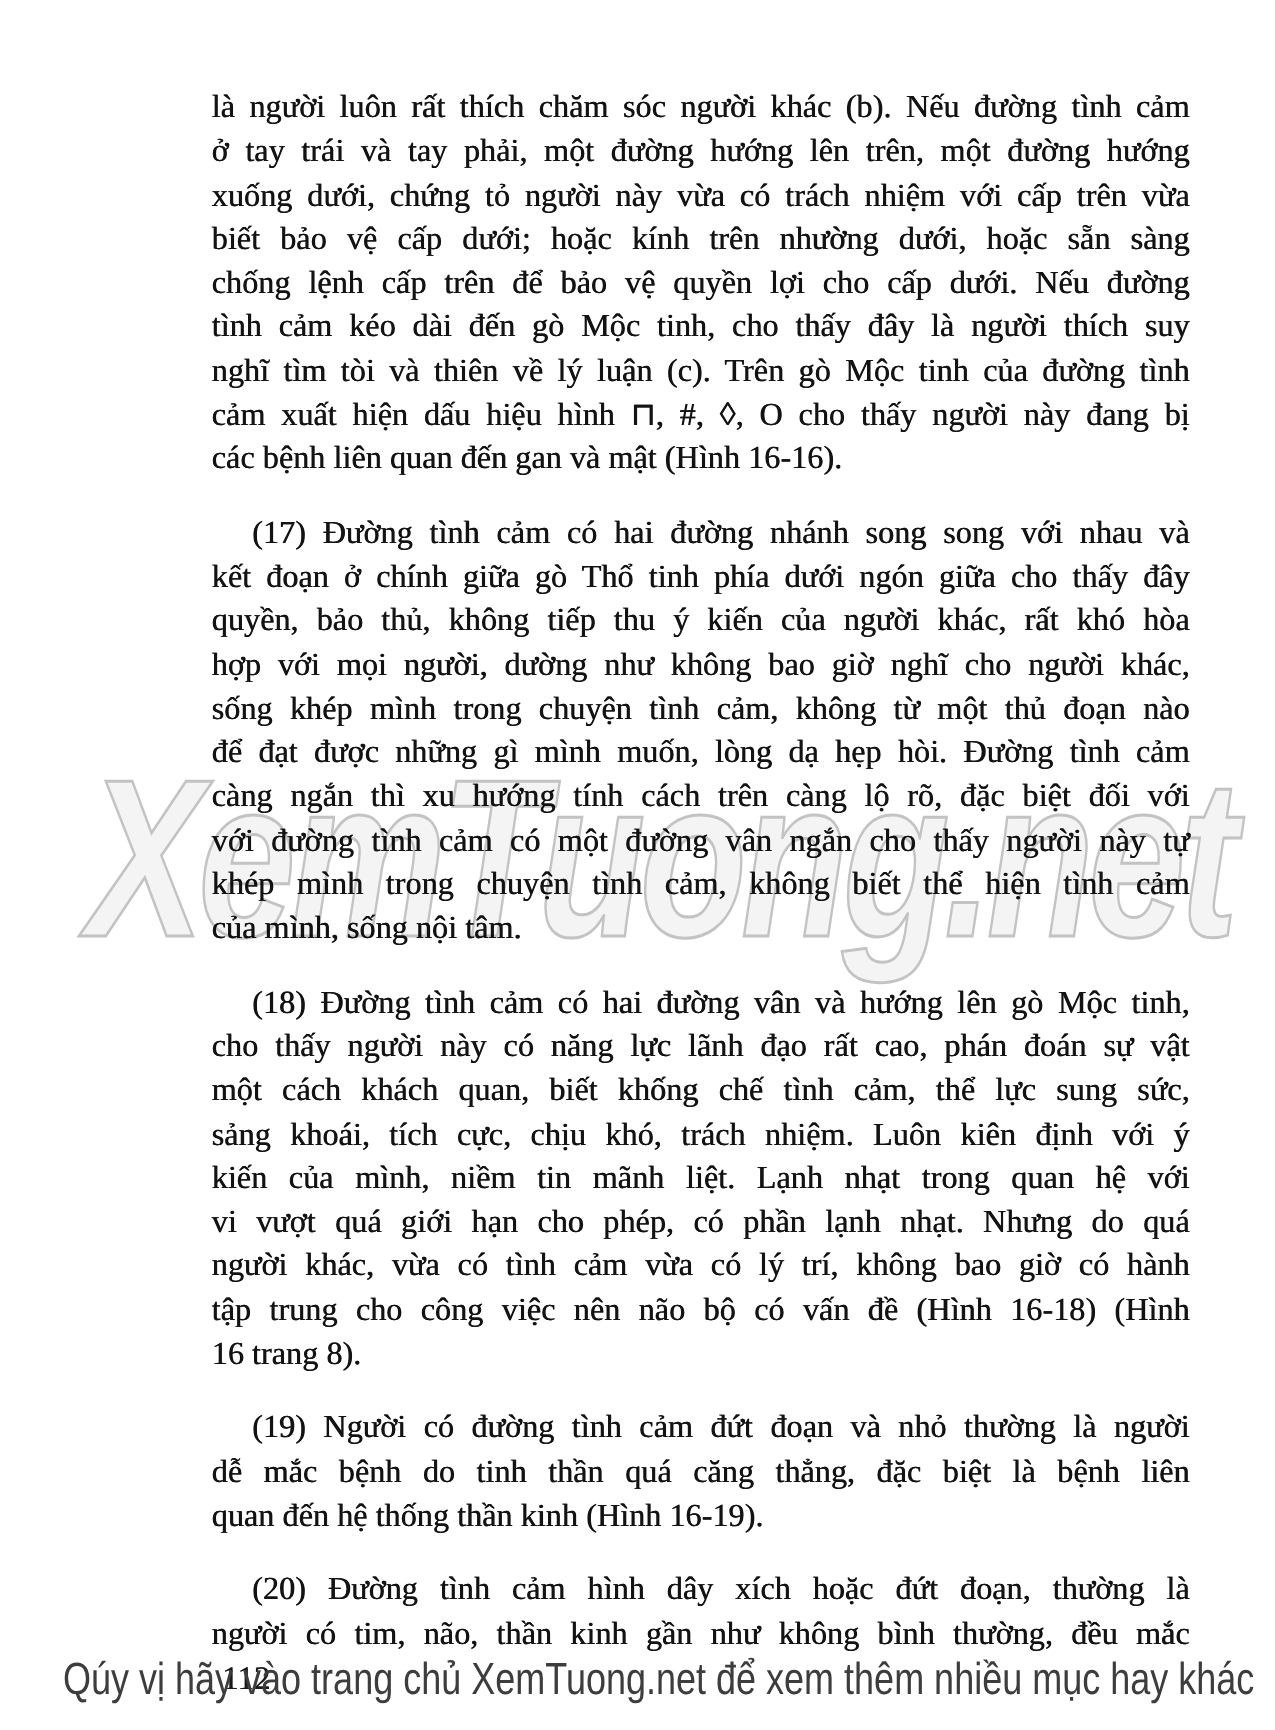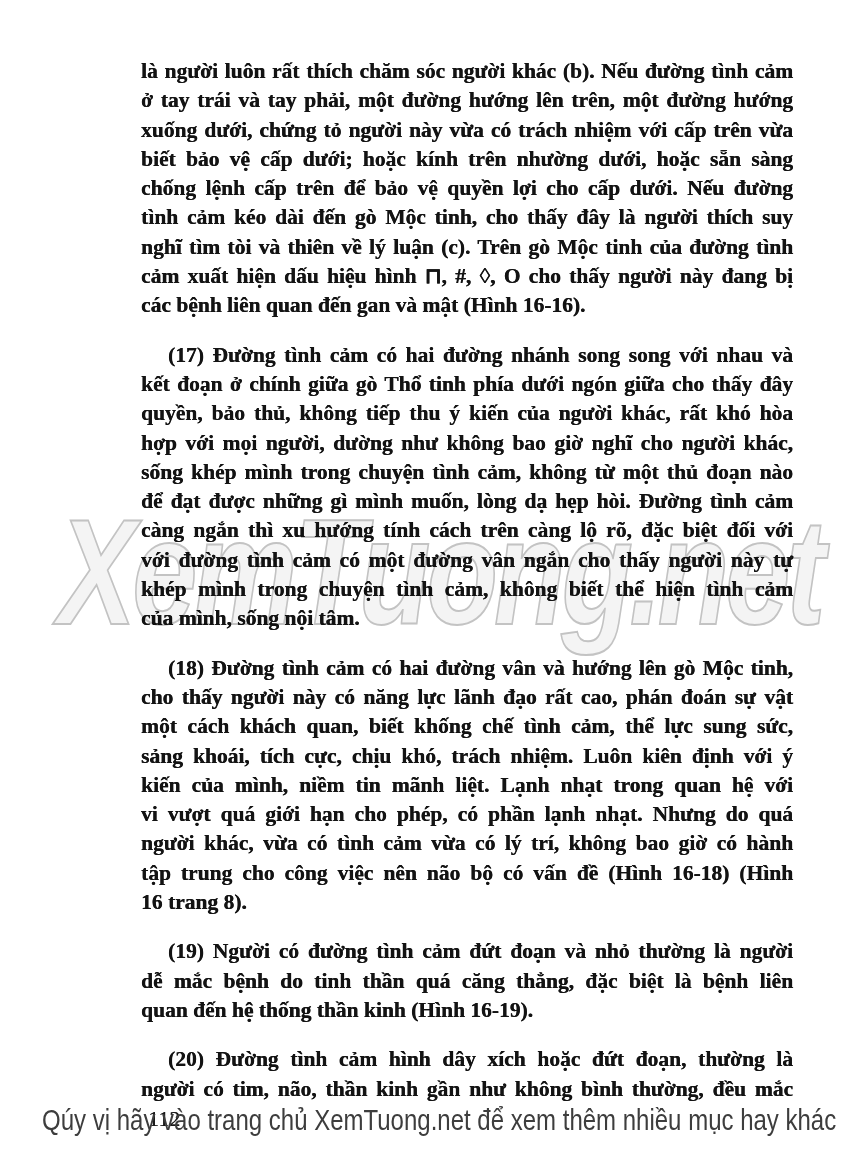--- a/index.html
+++ b/index.html
@@ -13,21 +13,21 @@
   .scan-page { position: absolute; inset: 0; background: #ffffff; }
 
   .body-text {
     position: absolute;
     left: 141px; top: 57px; width: 652px;
     color: #131313;
     font-size: 21.5px;
     line-height: 29.3px;
     text-shadow: 0.35px 0 0 currentColor; 
   }
-  .para { margin: 0; font-weight: bold; }
+  .para { margin: 0; }
   .para + .para { margin-top: 20px; }
   .line { text-align: justify; text-align-last: justify; }
   .line.last { text-align-last: left; }
   .para.indent .line:first-child { text-indent: 27px; }
 
   .watermark {
     position: absolute;
     left: 58px; top: 486px;
     font-family: "Liberation Sans", sans-serif;
     font-weight: bold;

